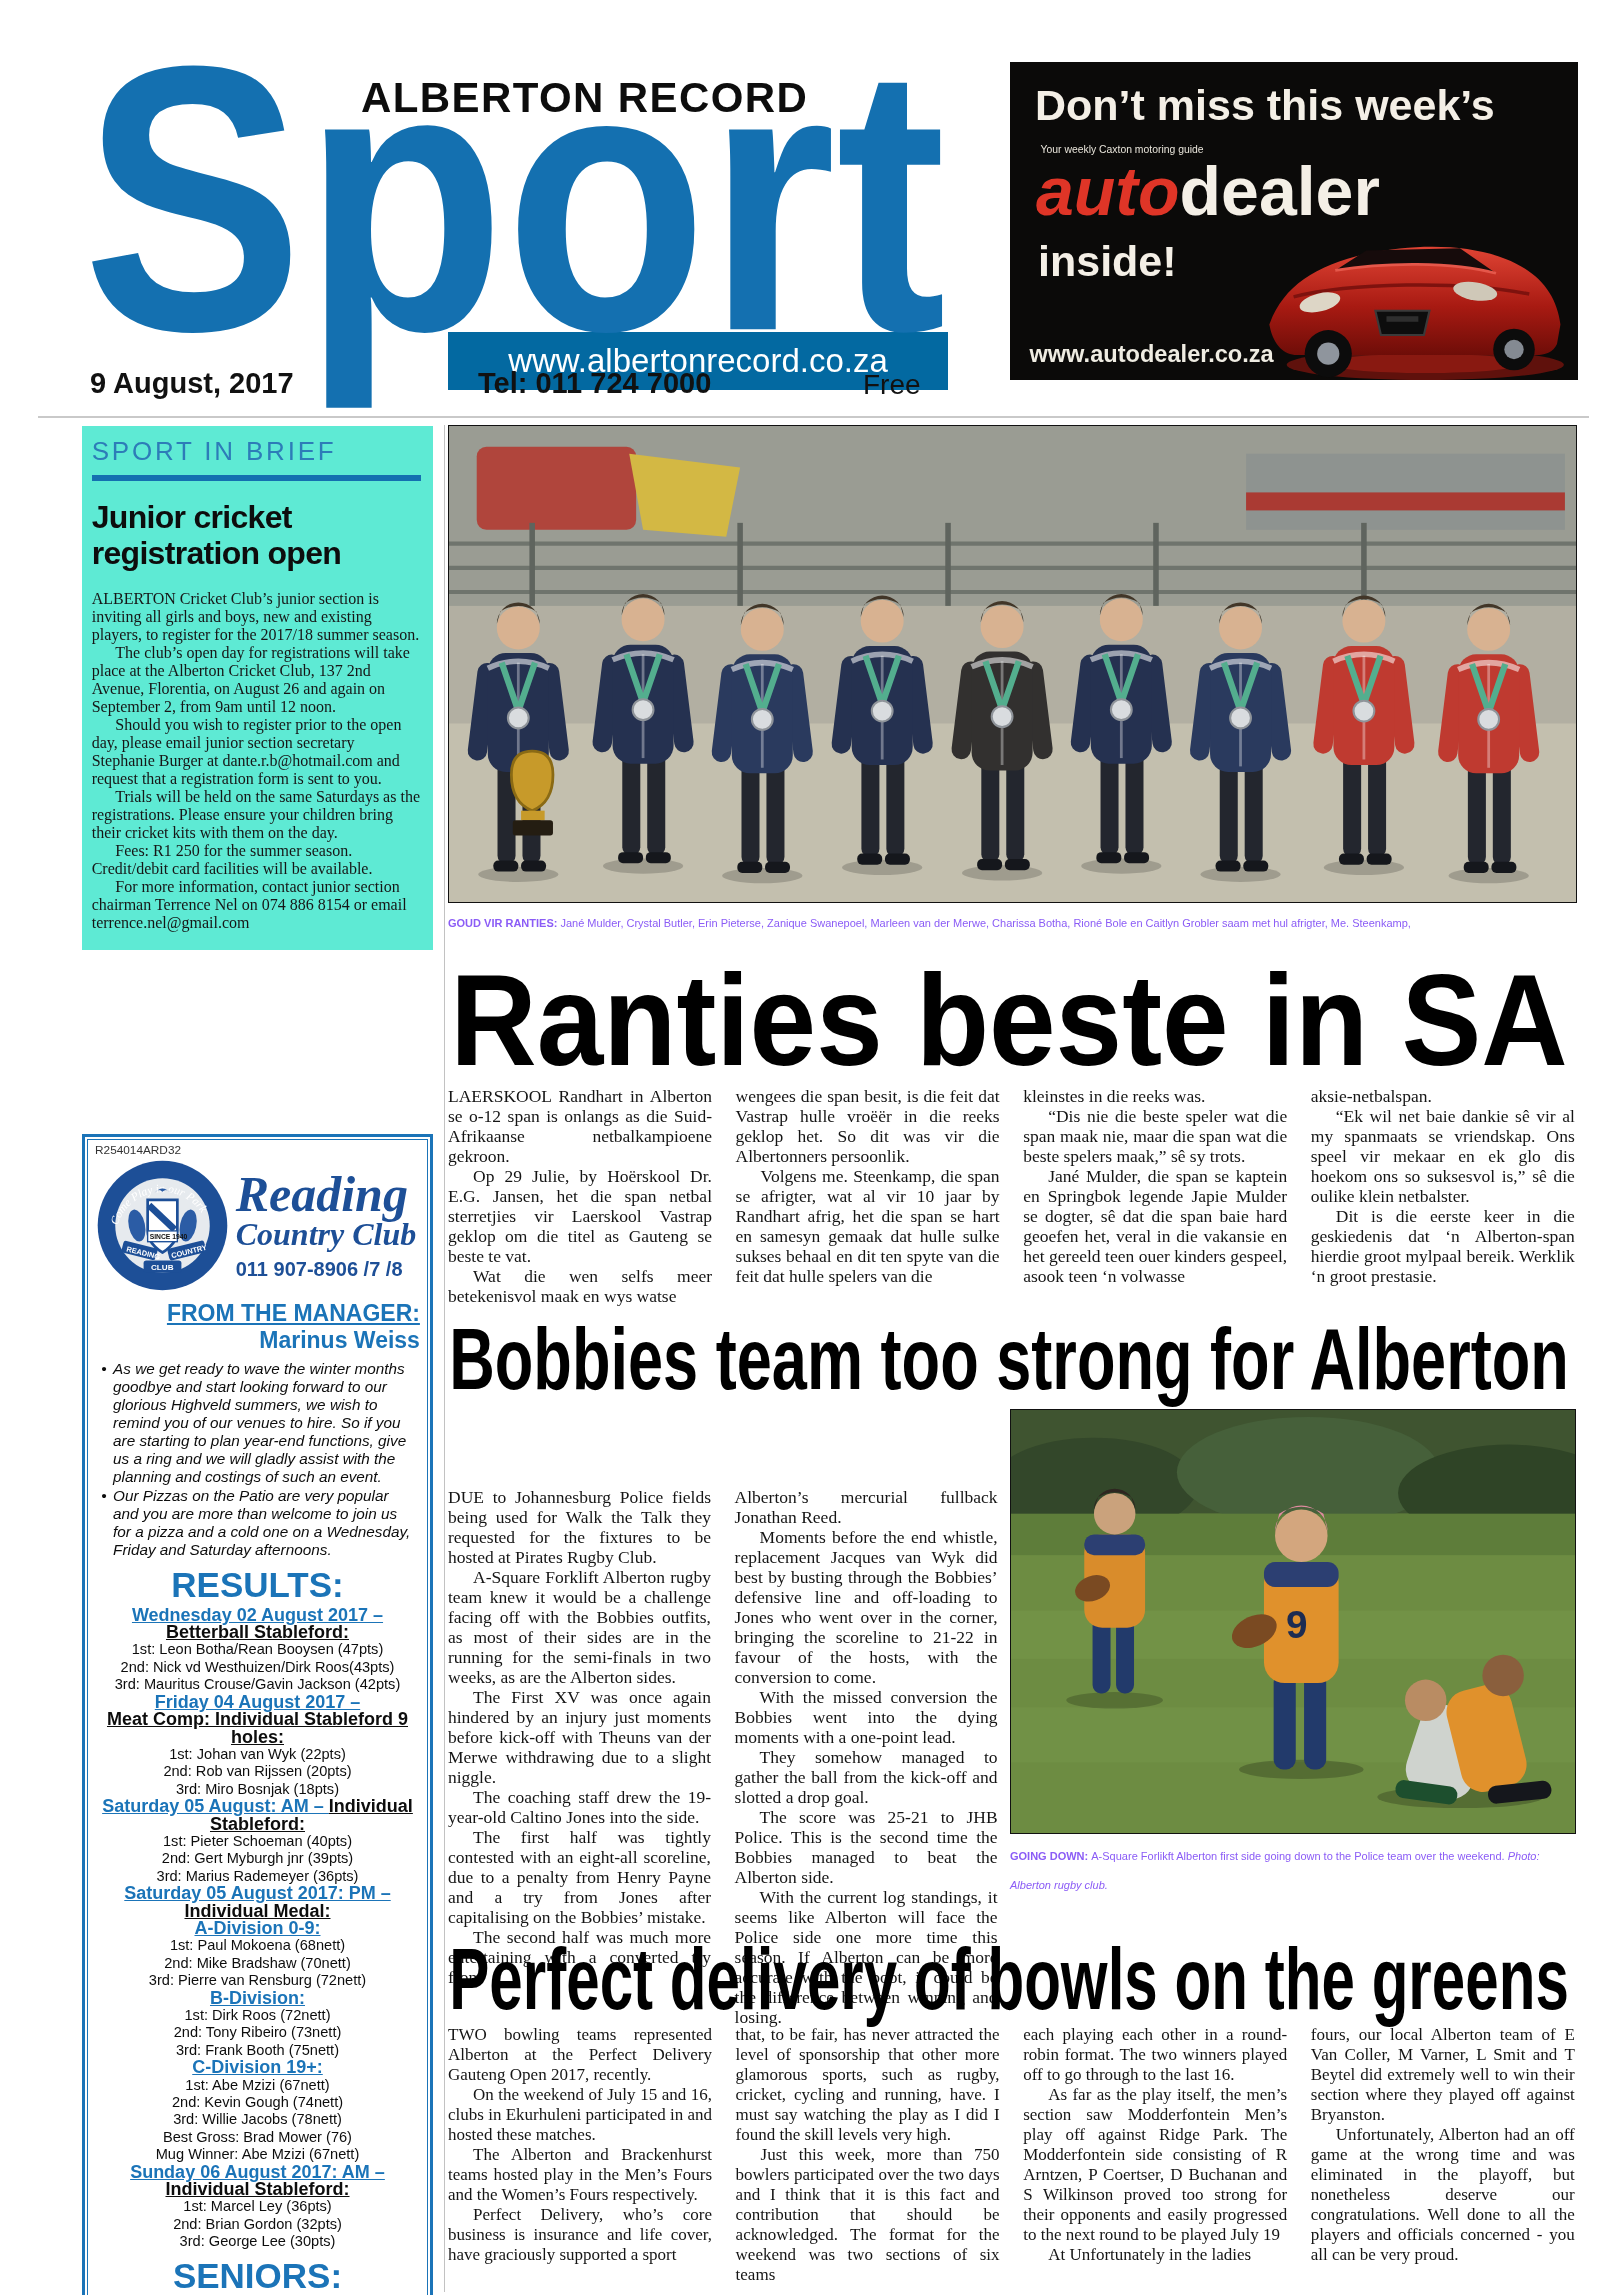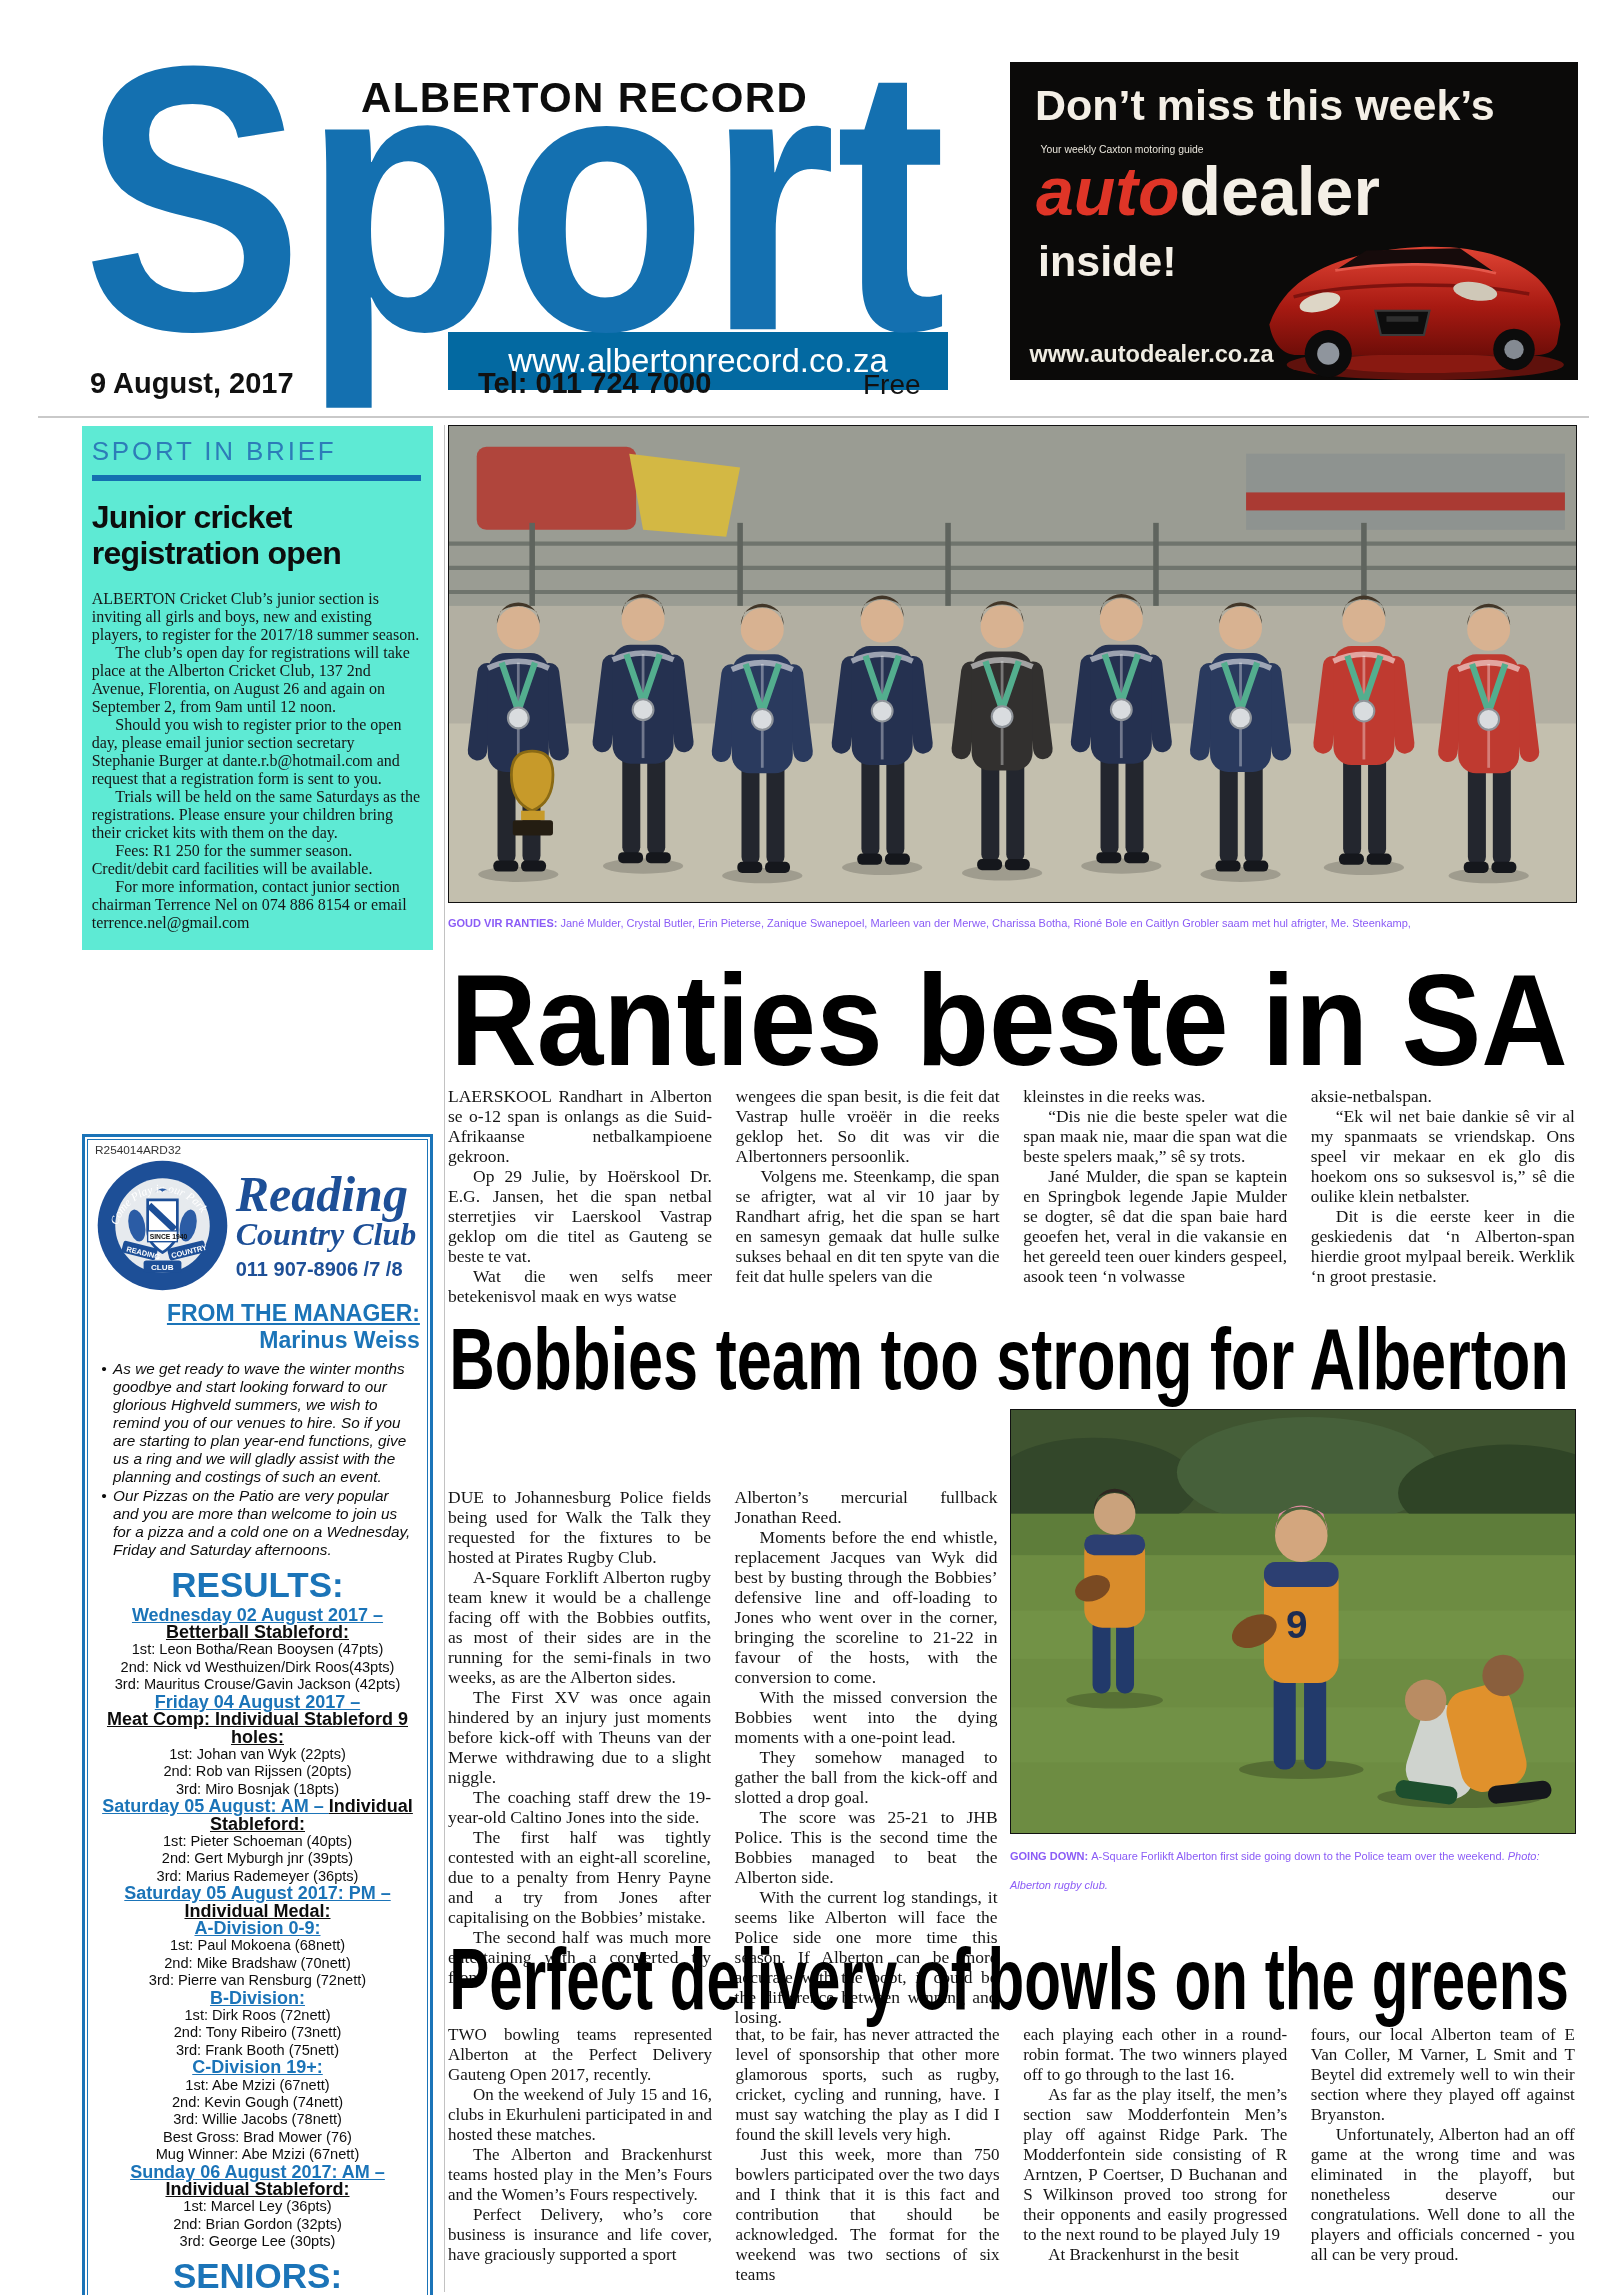--- a/index.html
+++ b/index.html
@@ -385,21 +385,21 @@
         <p>The Alberton and Brackenhurst teams hosted play in the Men’s Fours and the Women’s Fours respectively.</p>
         <p>Perfect Delivery, who’s core business is insurance and life cover, have graciously supported a sport</p>
       </div>
     <div class="col">
         <p>that, to be fair, has never attracted the level of sponsorship that other more glamorous sports, such as rugby, cricket, cycling and running, have. I must say watching the play as I did I found the skill levels very high.</p>
         <p>Just this week, more than 750 bowlers participated over the two days and I think that it is this fact and contribution that should be acknowledged. The format for the weekend was two sections of six teams</p>
       </div>
     <div class="col">
         <p>each playing each other in a round-robin format. The two winners played off to go through to the last 16.</p>
         <p>As far as the play itself, the men’s section saw Modderfontein Men’s play off against Ridge Park. The Modderfontein side consisting of R Arntzen, P Coertser, D Buchanan and S Wilkinson proved too strong for their opponents and easily progressed to the next round to be played July 19</p>
-        <p>At Brackenhurst in the besit</p>
+        <p>At Unfortunately in the ladies</p>
       </div>
     <div class="col">
         <p>fours, our local Alberton team of E Van Coller, M Varner, L Smit and T Beytel did extremely well to win their section where they played off against Bryanston.</p>
         <p>Unfortunately, Alberton had an off game at the wrong time and was eliminated in the playoff, but nonetheless deserve our congratulations. Well done to all the players and officials concerned - you all can be very proud.</p>
       </div>
   </div>
 
 </div>
 
 

